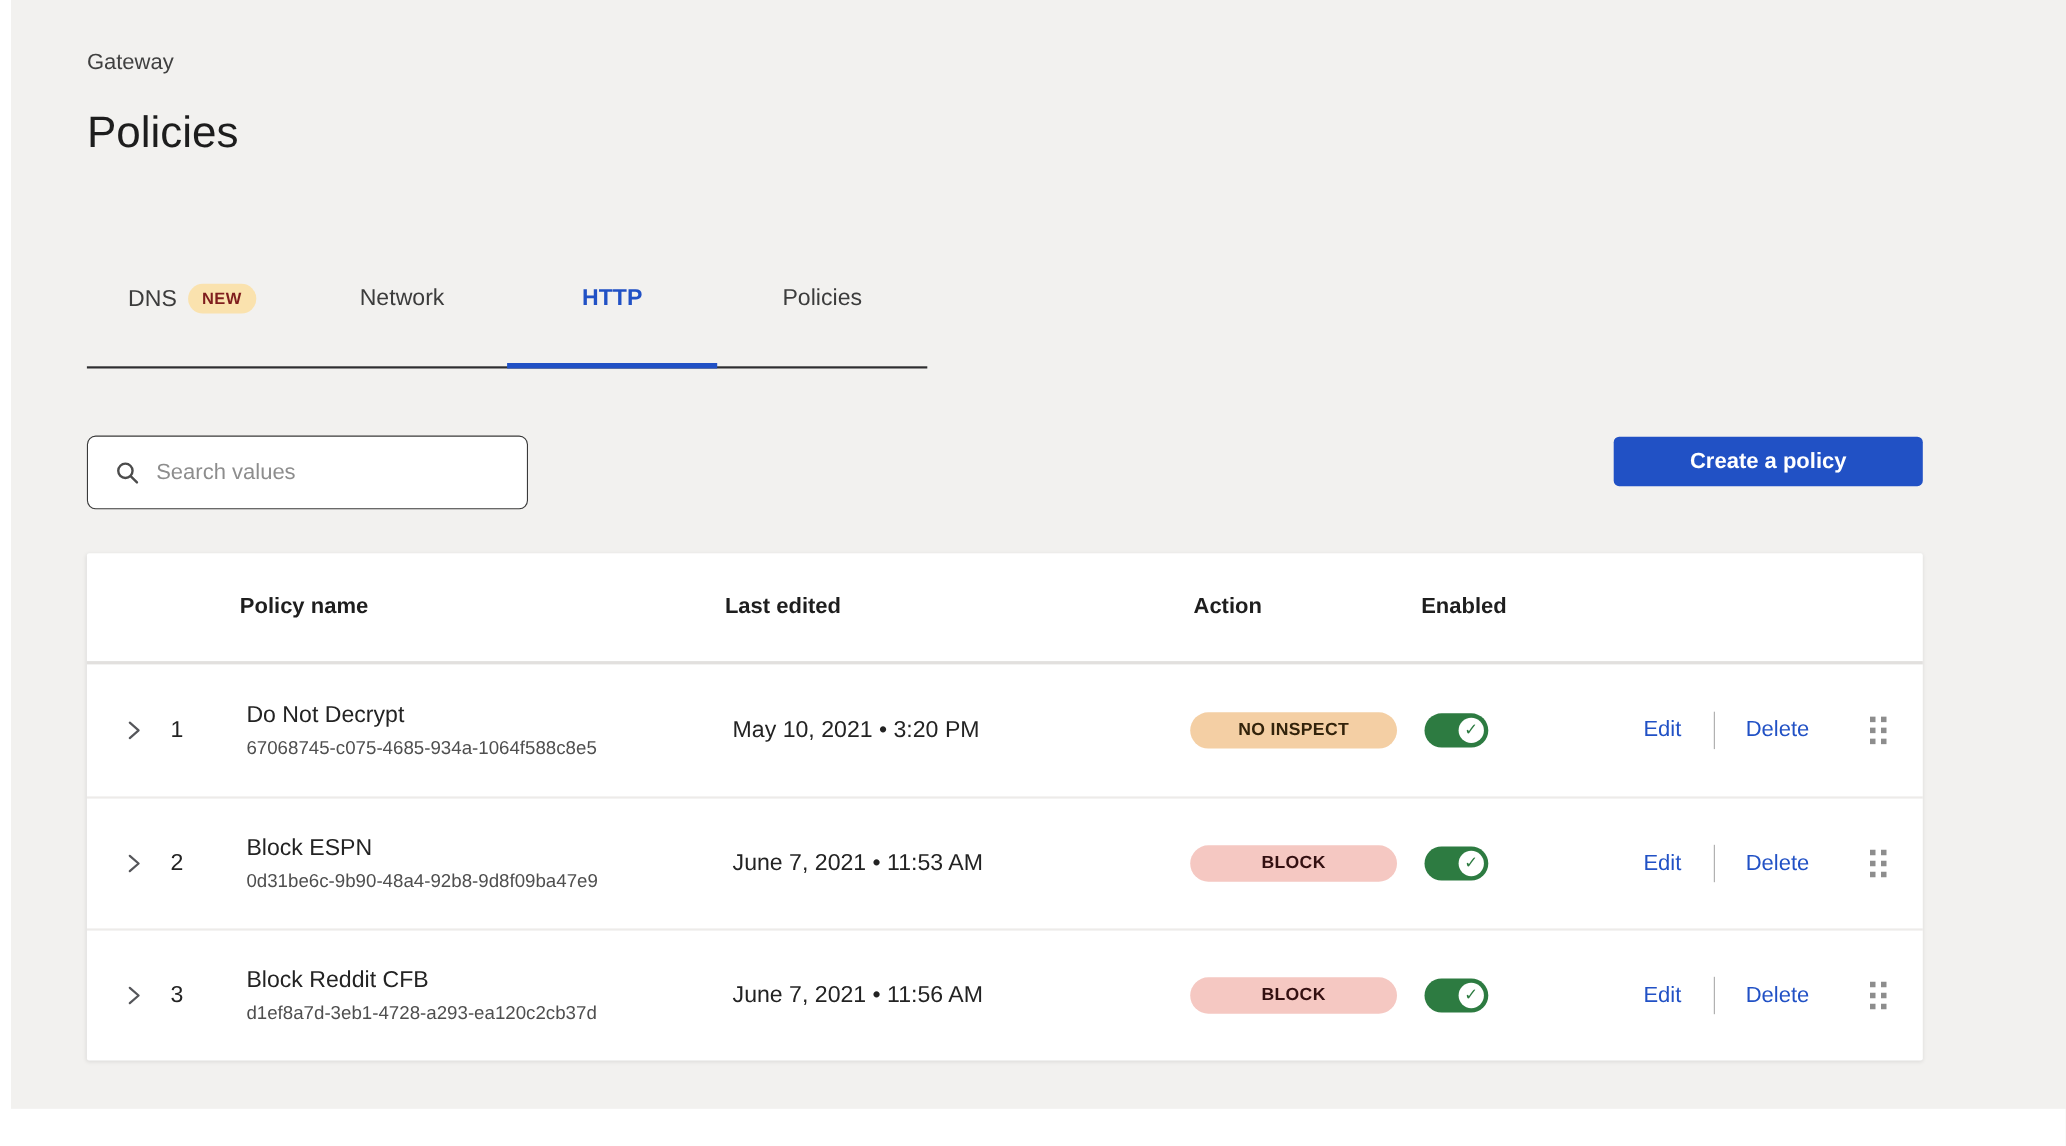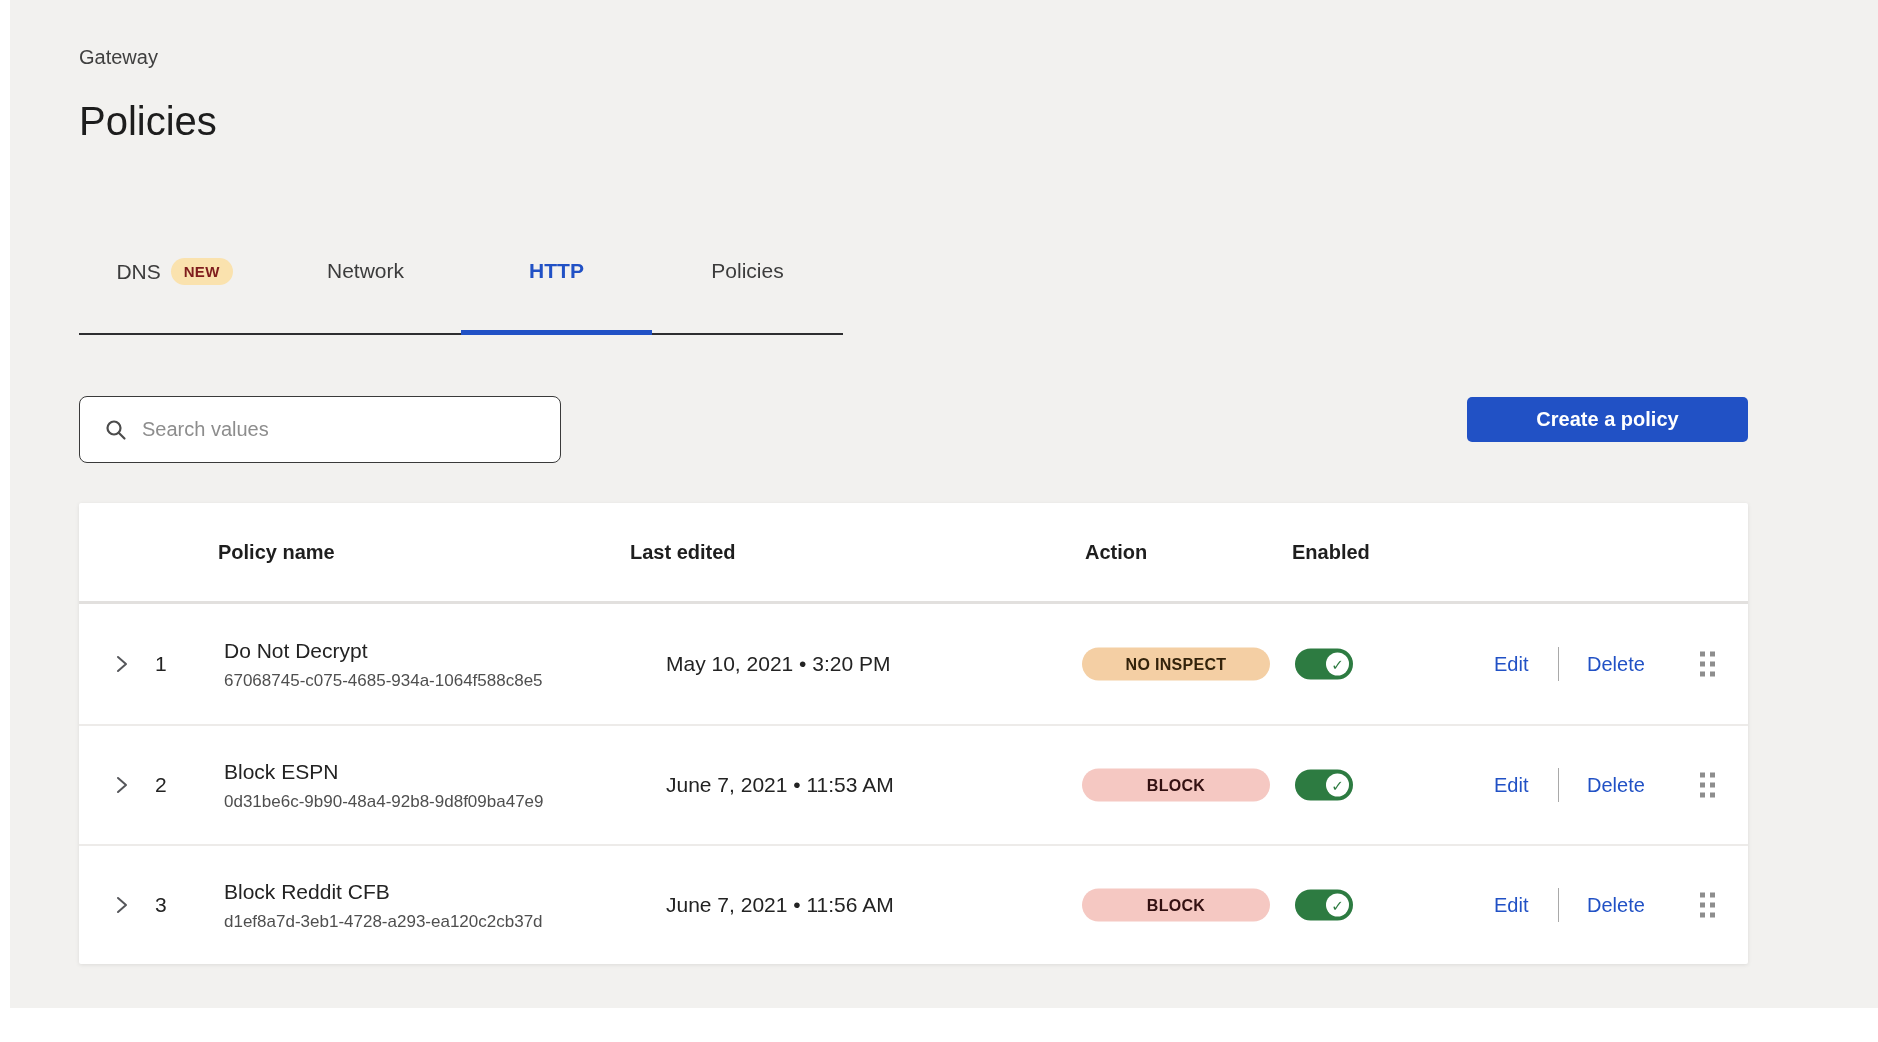--- a/index.html
+++ b/index.html
@@ -25,41 +25,41 @@
   .tab.active { color:#2151c5; font-weight:700; }
   .tab-new-badge {
     background:#fae2ae; color:#7f1d1d; font-size:15px; font-weight:700;
     padding:6px 13px; border-radius:16px; line-height:15px; letter-spacing:0.3px;
   }
   .active-bar { position:absolute; bottom:-2px; left:382px; width:191px; height:5px; background:#2151c5; }
 
   
   .controls { margin-top:61px; display:flex; justify-content:space-between; align-items:flex-start; }
   .search-box {
-    width:482px; height:67px; background:#ffffff; border:1.5px solid #3a3a3a;
+    width:401px; height:67px; background:#ffffff; border:1.5px solid #3a3a3a;
     border-radius:8px; display:flex; align-items:center; padding:0 18px;
   }
   .search-box svg { flex:0 0 auto; margin:0 14px 0 6px; }
   .search-input {
     border:none; outline:none; flex:1; font-size:20px; color:#232323; background:transparent;
     font-family:"Liberation Sans","DejaVu Sans",sans-serif;
   }
   .search-input::placeholder { color:#8d8d8d; }
   .create-btn {
     margin-top:1px; width:281px; height:45px; background:#2151c5; color:#ffffff;
     border:none; border-radius:5px; font-size:20px; font-weight:700; cursor:pointer;
     font-family:"Liberation Sans","DejaVu Sans",sans-serif;
   }
 
   
   .card { margin-top:40px; width:1669px; height:461px; background:#ffffff; border-radius:2px;
           box-shadow:0 1px 4px rgba(0,0,0,0.09); }
   .thead { position:relative; height:101px; border-bottom:3px solid #e2e0de;padding-left:45px; }
   .th { position:absolute; top:50%; transform:translateY(-50%); font-size:20px; font-weight:700; color:#1e1e1e; }
-  .th-name { left:139px; } .th-edited { left:551px; } .th-action { left:1006px; } .th-enabled { left:1213px; }
+  .th-name { left:139px; } .th-edited { left:580px; } .th-action { left:1006px; } .th-enabled { left:1213px; }
 
   .trow { position:relative; height:120px; }
   .trow + .trow { border-top:2px solid #edebe9; }
   .vcenter { position:absolute; top:50%; transform:translateY(-50%); }
   .cell-chevron { left:36px; display:flex; cursor:pointer; }
   .cell-num { left:76px; font-size:21px; color:#232323; }
   .cell-name { left:145px; display:flex; flex-direction:column; }
   .policy-name { font-size:21px; color:#232323; line-height:26px; }
   .policy-uuid { font-size:17px; color:#4f4f4f; line-height:21px; margin-top:6px; }
   .cell-date { left:587px; font-size:21px; color:#232323;text-align:center; }

